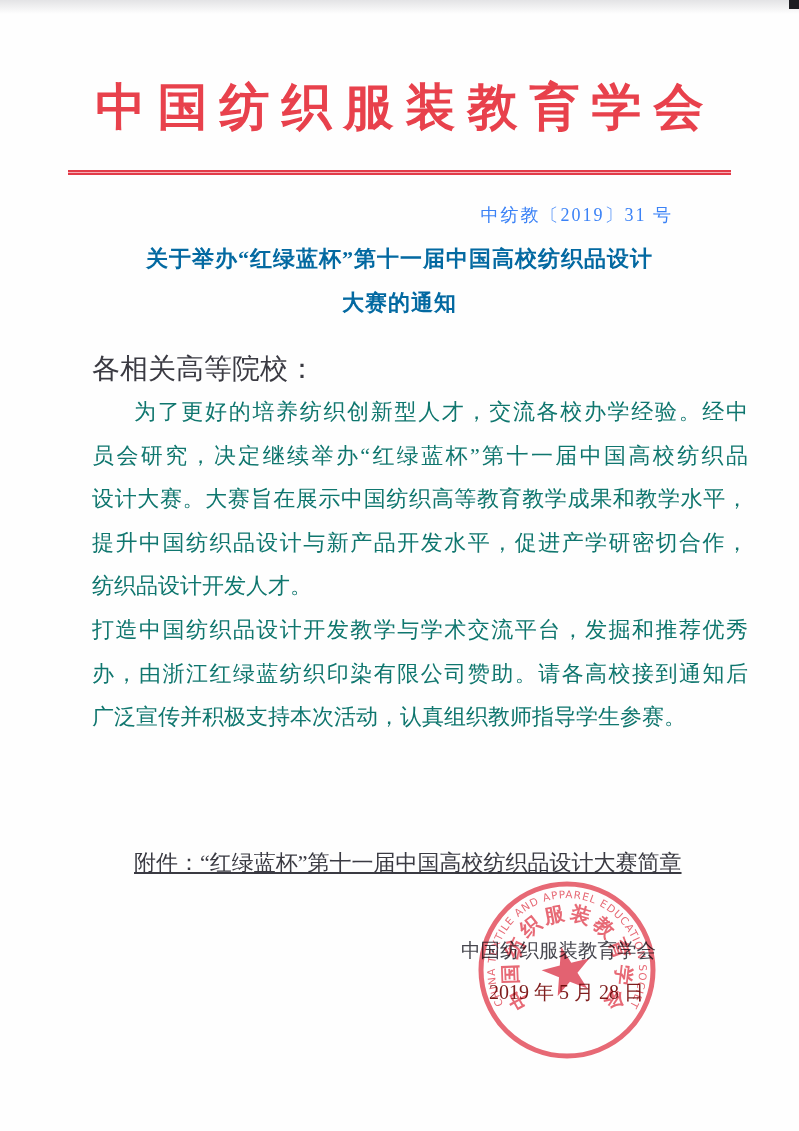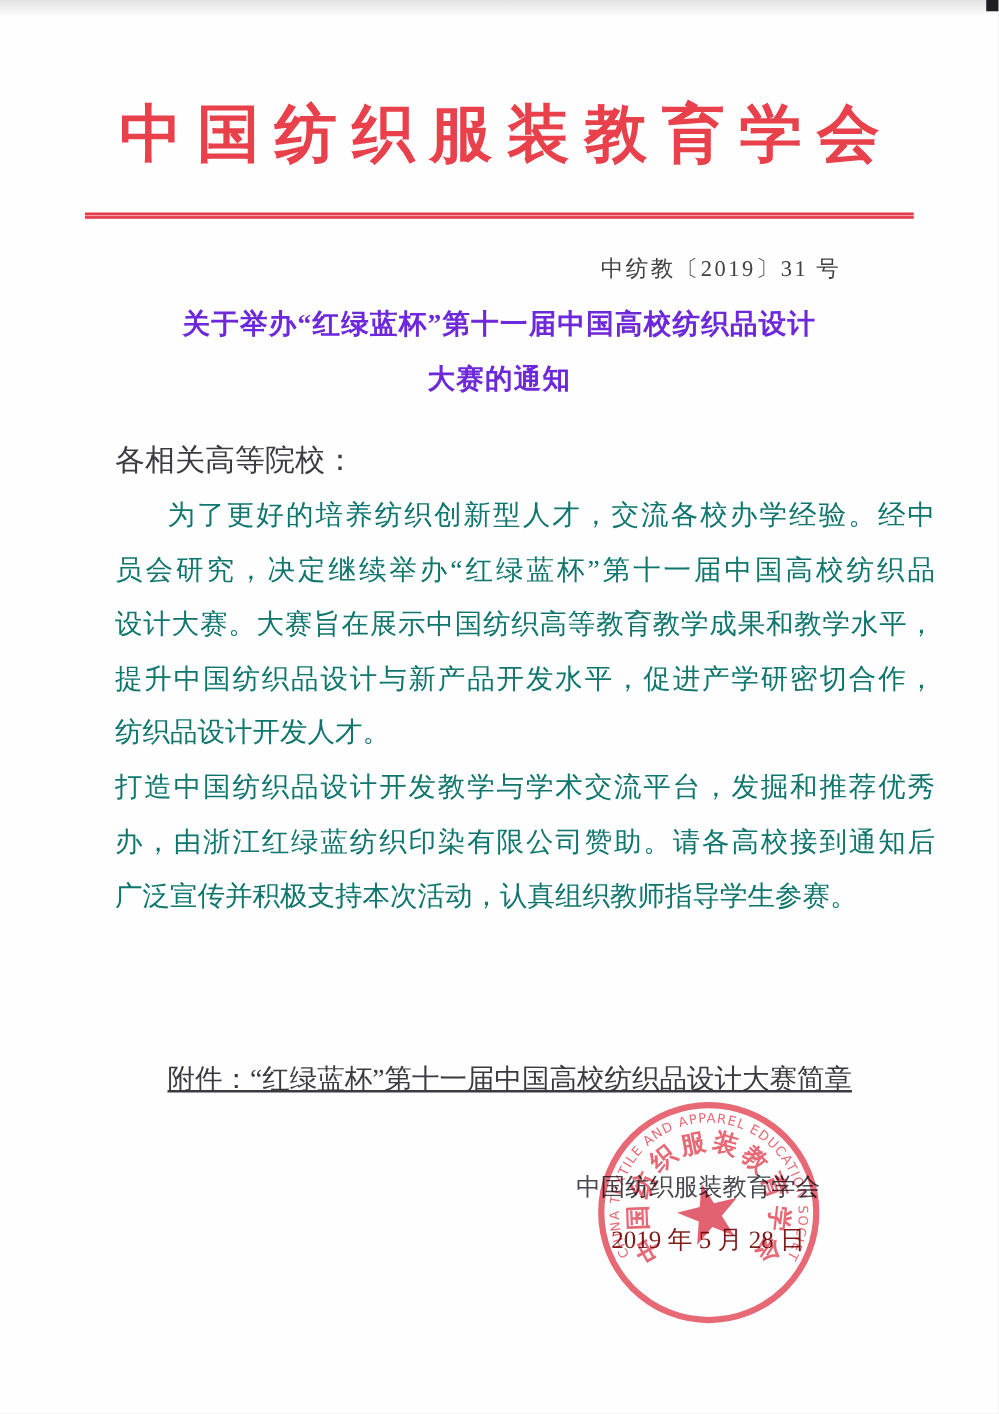--- a/index.html
+++ b/index.html
@@ -28,32 +28,32 @@
     color: #e8414c;
     line-height: 62px;
     white-space: nowrap;
   }
   .red-rule {
     position: absolute; top: 170px; left: 68px; width: 663px; height: 5px;
     background: linear-gradient(180deg, #e23b49 0%, #e23b49 34%, #f6aeb6 50%, #e23b49 66%, #e23b49 100%);
   }
   .doc-number {
     position: absolute; top: 203px; right: 126px;
-    font-size: 18px; letter-spacing: 2px; color: #404040;
+    font-size: 18px; letter-spacing: 2px; color: #3b82f6;
     white-space: nowrap;
   }
   .doc-title {
     position: absolute; top: 237px; left: 0; width: 100%;
-    text-align: center; font-weight: 700; color: #6d28d9;
+    text-align: center; font-weight: 700; color: #0369a1;
     font-size: 22px; line-height: 44px;
     letter-spacing: 1px;
   }
   .salutation {
     position: absolute; top: 347px; left: 92px;
-    font-size: 24px; line-height: 44px;
+    font-size: 28px; line-height: 44px;
   }
   .body-text {
     position: absolute; top: 390px; left: 92px; width: 656px;
     font-size: 22px; color: #0f766e;
   }
   .line { height: 43.6px; line-height: 43.6px; white-space: nowrap; }
   .line.just { white-space: normal; text-align: justify; text-align-last: justify; }
   .line.indent { text-indent: 42px; }
   .attachment {
     position: absolute; top: 841px; left: 92px; width: 656px;

